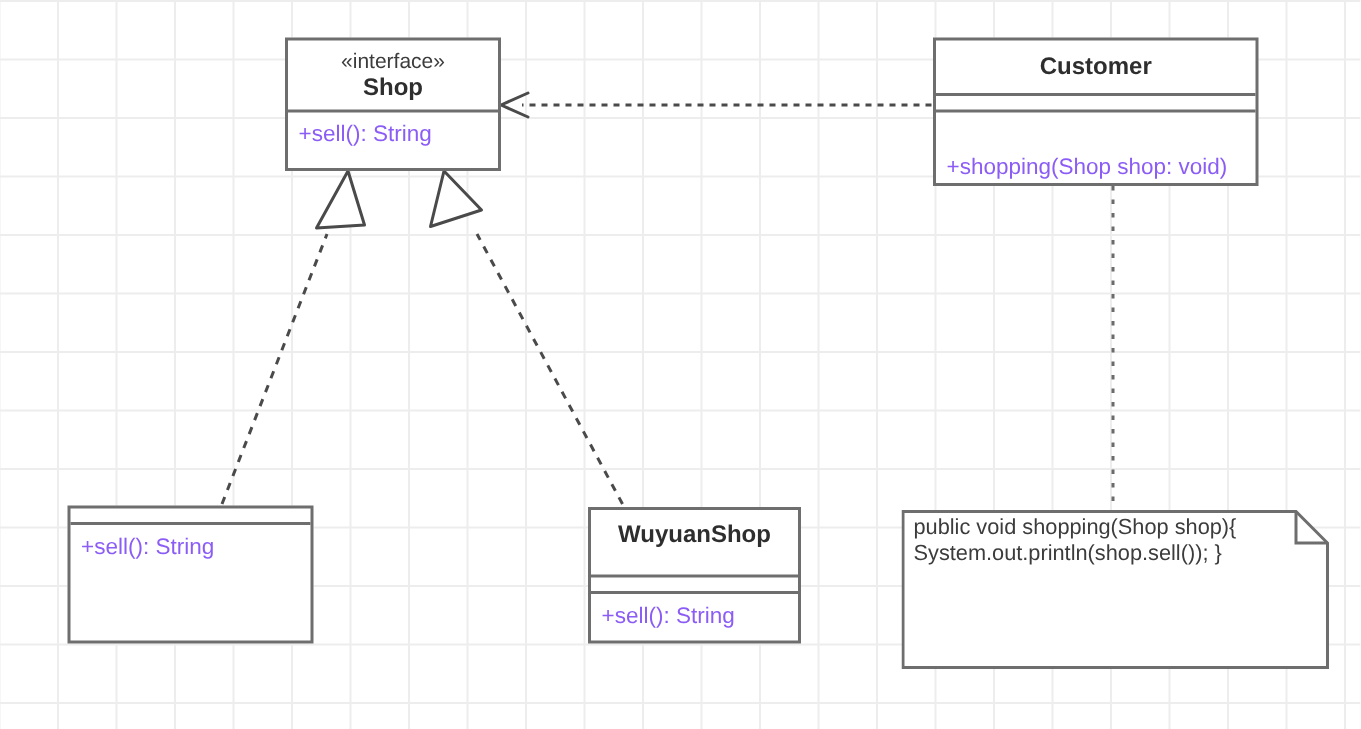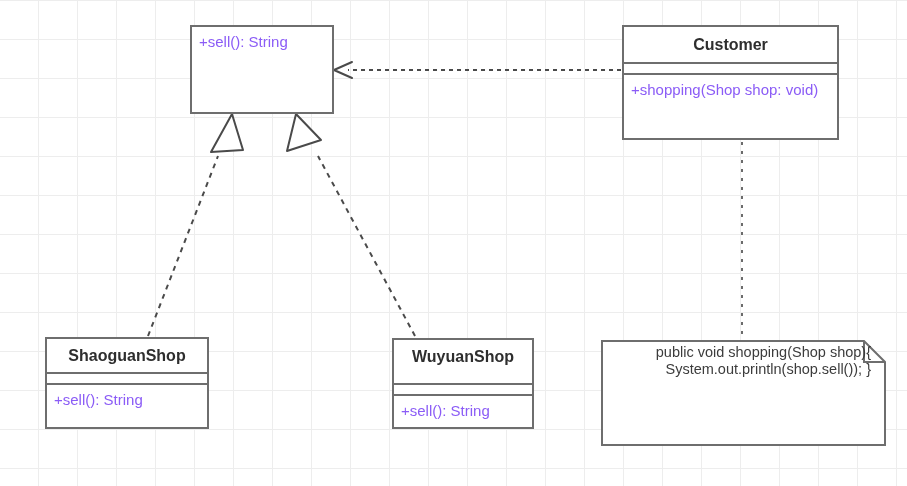--- a/index.html
+++ b/index.html
@@ -67,44 +67,43 @@
     color: #8b5cf6;
     white-space: nowrap;
   }
 
   
   #shop-box { left: 190px; top: 25px; width: 144px; height: 89px; }
   #shop-box .cmp-head { padding: 5px 0 4px 0; }
   #shop-box .cmp-ops { height: 36px; }
 
   
-  #customer-box { left: 622px; top: 25px; width: 217px; height: 115px; }
+  #customer-box { left: 622px; top: 25px; width: 217px; height: 99px; }
   #customer-box .cmp-head { padding: 8px 0 7px 0; }
   #customer-box .cmp-attrs { height: 11px; }
-  #customer-box .cmp-ops { height: 50px; }
+  #customer-box .cmp-ops { height: 50px; margin-top: 22px; }
 
   
   #shaoguan-box { left: 45px; top: 337px; width: 164px; height: 92px; }
   #shaoguan-box .cmp-head { padding: 7px 0 6px 0; }
   #shaoguan-box .cmp-attrs { height: 11px; }
   #shaoguan-box .cmp-ops { height: 42px; }
 
   
   #wuyuan-box { left: 392px; top: 338px; width: 142px; height: 91px; }
   #wuyuan-box .cmp-head { padding: 7px 0 16px 0; }
   #wuyuan-box .cmp-attrs { height: 11px; }
   #wuyuan-box .cmp-ops { height: 41px; }
 
   
   #note-box {
     position: absolute;
     left: 601px; top: 340px;
     width: 285px; height: 106px;
     z-index: 2;
-    text-align: right;
   }
   #note-box .note-svg { position: absolute; left: 0; top: 0; }
   #note-text {
     position: absolute;
     left: 8px; top: 4px;
     width: 262px;
     font-size: 14.5px;
     line-height: 17px;
     color: #3c3c3c;
     white-space: pre-line;
@@ -131,39 +130,40 @@
       <line x1="415" y1="336" x2="318" y2="156" stroke="#4a4a4a" stroke-width="2" stroke-dasharray="5,5"></line>
       <polygon points="296,114 287,151 321,140" fill="#ffffff" stroke="#4a4a4a" stroke-width="2" stroke-linejoin="round"></polygon>
     </g>
 
     <g>
       <line x1="742" y1="124" x2="742" y2="340" stroke="#6b6b6b" stroke-width="2" stroke-dasharray="3,6"></line>
     </g>
   </svg>
 
   <div class="uml-box" id="shop-box">
+    <div class="cmp cmp-head">
+      <div class="stereotype">«interface»</div>
+      <div class="cls-name">Shop</div>
+    </div>
     <div class="cmp cmp-ops">
       <div class="member">+sell(): String</div>
     </div>
   </div>
 
   <div class="uml-box" id="customer-box">
     <div class="cmp cmp-head">
       <div class="cls-name">Customer</div>
     </div>
     <div class="cmp cmp-attrs"></div>
     <div class="cmp cmp-ops">
       <div class="member">+shopping(Shop shop: void)</div>
     </div>
   </div>
 
   <div class="uml-box" id="shaoguan-box">
-    <div class="cmp cmp-head">
-      <div class="cls-name">ShaoguanShop</div>
-    </div>
     <div class="cmp cmp-attrs"></div>
     <div class="cmp cmp-ops">
       <div class="member">+sell(): String</div>
     </div>
   </div>
 
   <div class="uml-box" id="wuyuan-box">
     <div class="cmp cmp-head">
       <div class="cls-name">WuyuanShop</div>
     </div>

